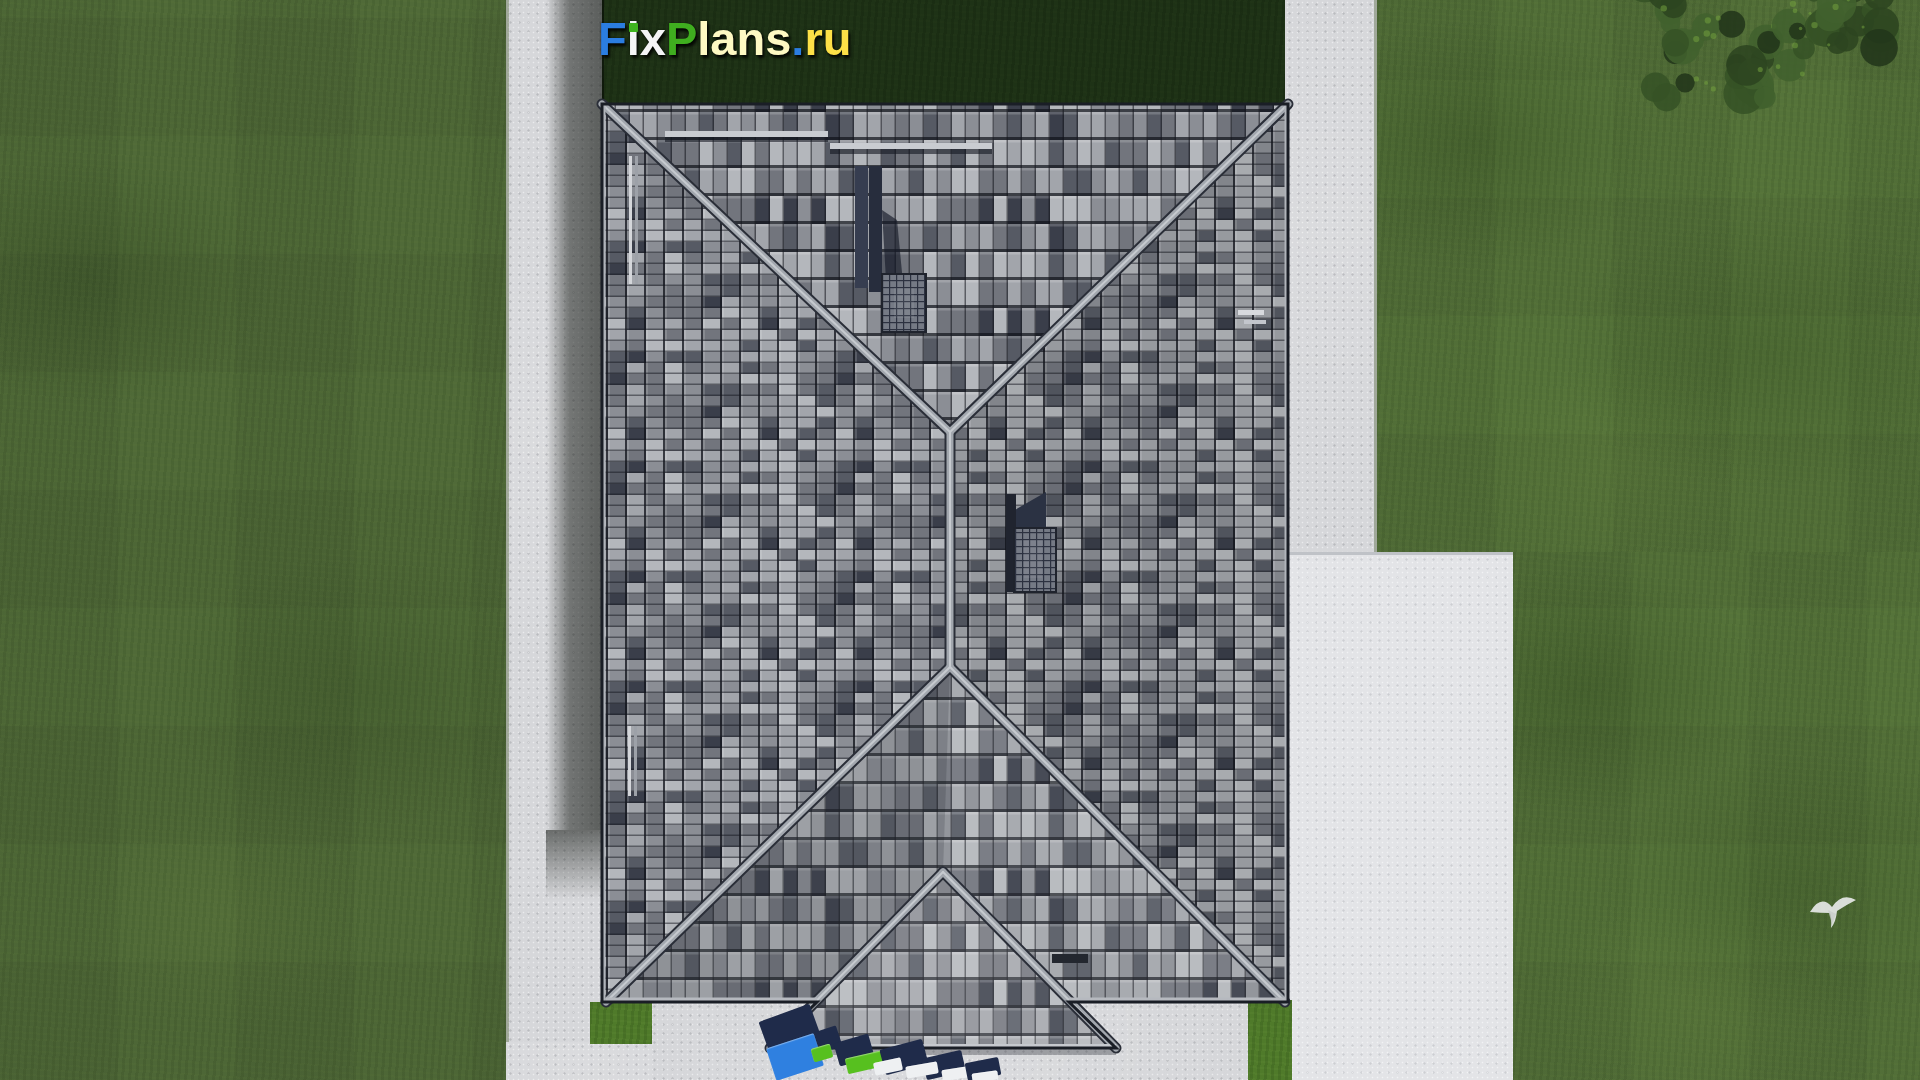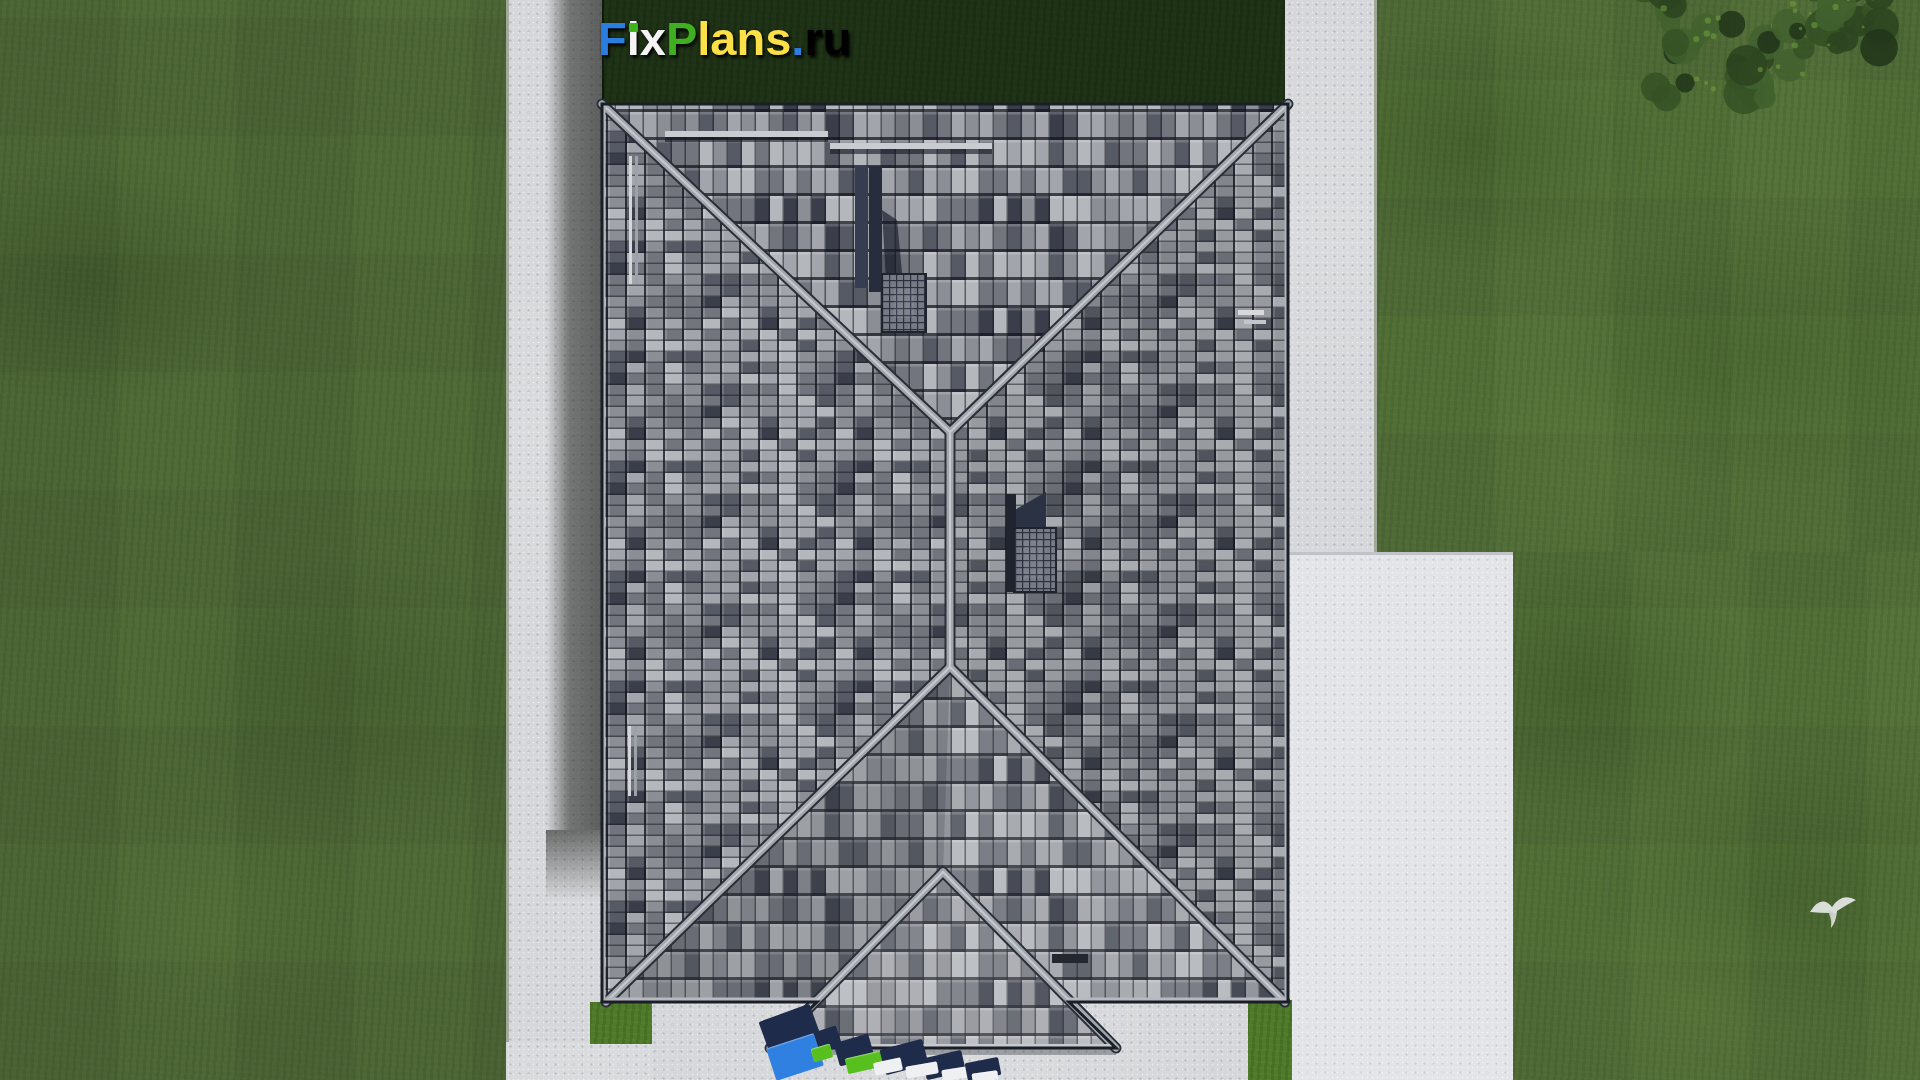--- a/index.html
+++ b/index.html
@@ -1033,18 +1033,18 @@
       <div class="wm-block" style="left: 207px; top: 66px; width: 30px; height: 11px; background: rgb(238, 240, 242); transform: rotate(-9deg); box-shadow: rgba(255, 255, 255, 0.4) 0px 1px 1px inset;"></div>
       <div class="wm-block" style="left: 231px; top: 58px; width: 34px; height: 18px; background: rgb(31, 43, 74); transform: rotate(-11deg);"></div>
       <div class="wm-block" style="left: 237px; top: 70px; width: 26px; height: 9px; background: rgb(238, 240, 242); transform: rotate(-8deg); box-shadow: rgba(255, 255, 255, 0.4) 0px 1px 1px inset;"></div>
     </div>
 
   <div id="site-logo" class="abs">
       <span class="letter" style="color: rgb(43, 125, 224);">F</span>
       <span class="letter" style="color: rgb(244, 244, 246);">i<span class="idot" style="background: rgb(63, 179, 31);"></span></span>
       <span class="letter" style="color: rgb(244, 244, 246);">x</span>
       <span class="letter" style="color: rgb(63, 174, 31);">P</span>
-      <span class="letter" style="color: #fde047;">lans</span>
+      <span class="letter" style="color: #fef9c3;">lans</span>
       <span class="letter" style="color: rgb(43, 125, 224);">.</span>
-      <span class="letter" style="color: #000000;">ru</span>
+      <span class="letter" style="color: #fde047;">ru</span>
     </div>
 
 </div>
 
 </body></html>

